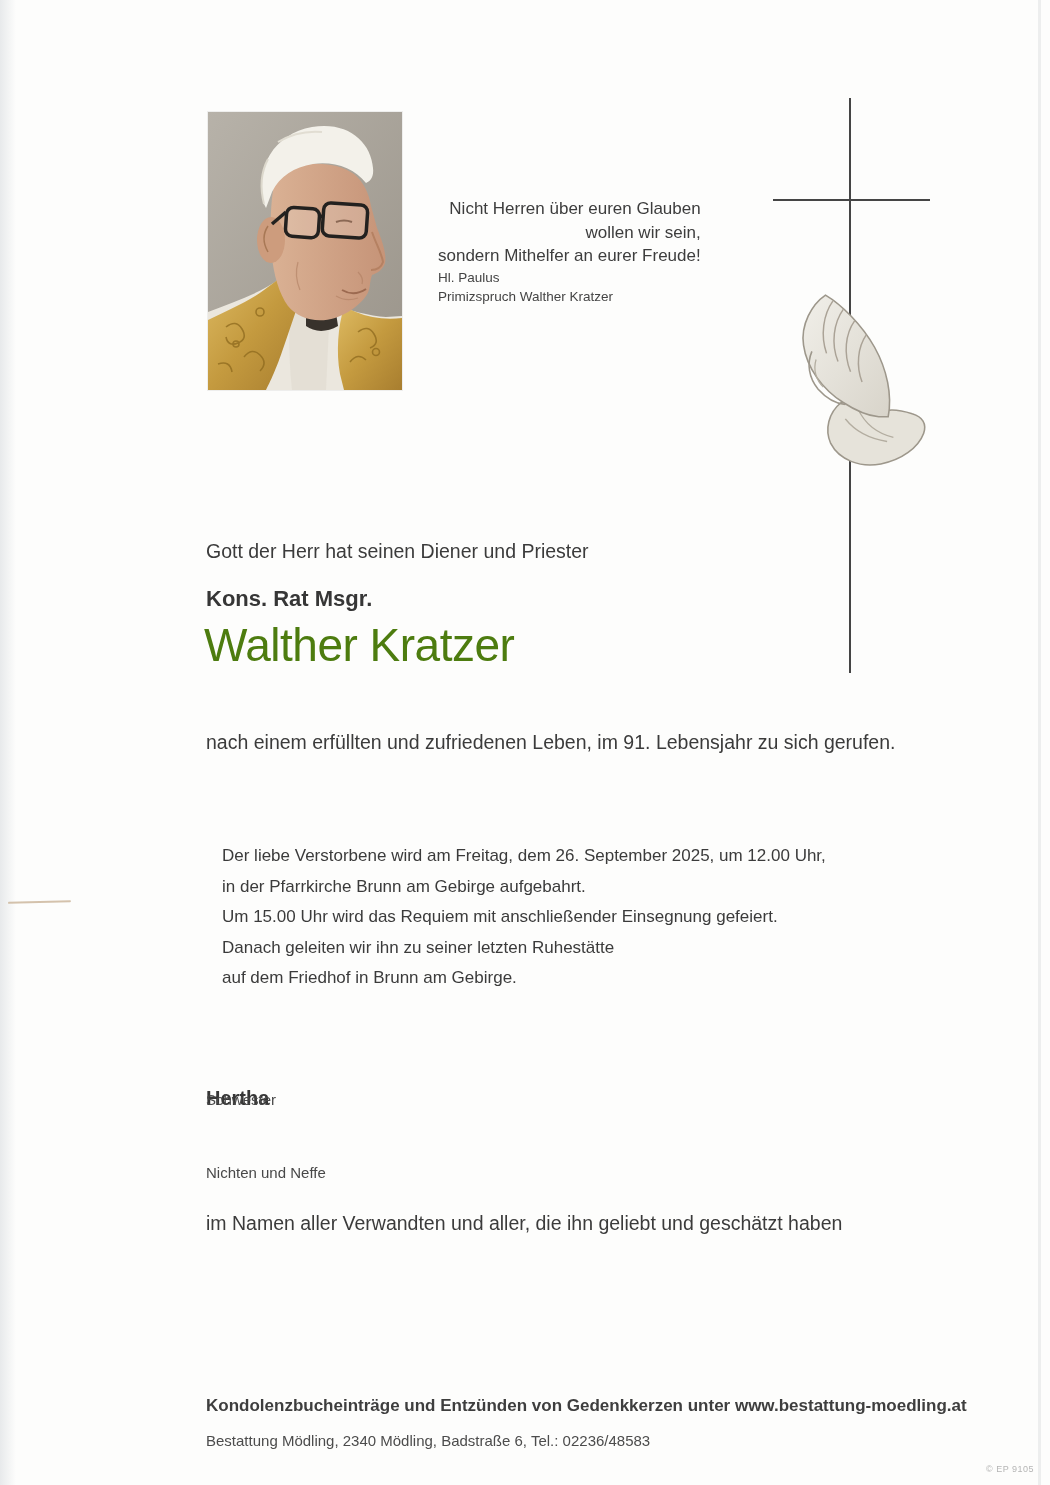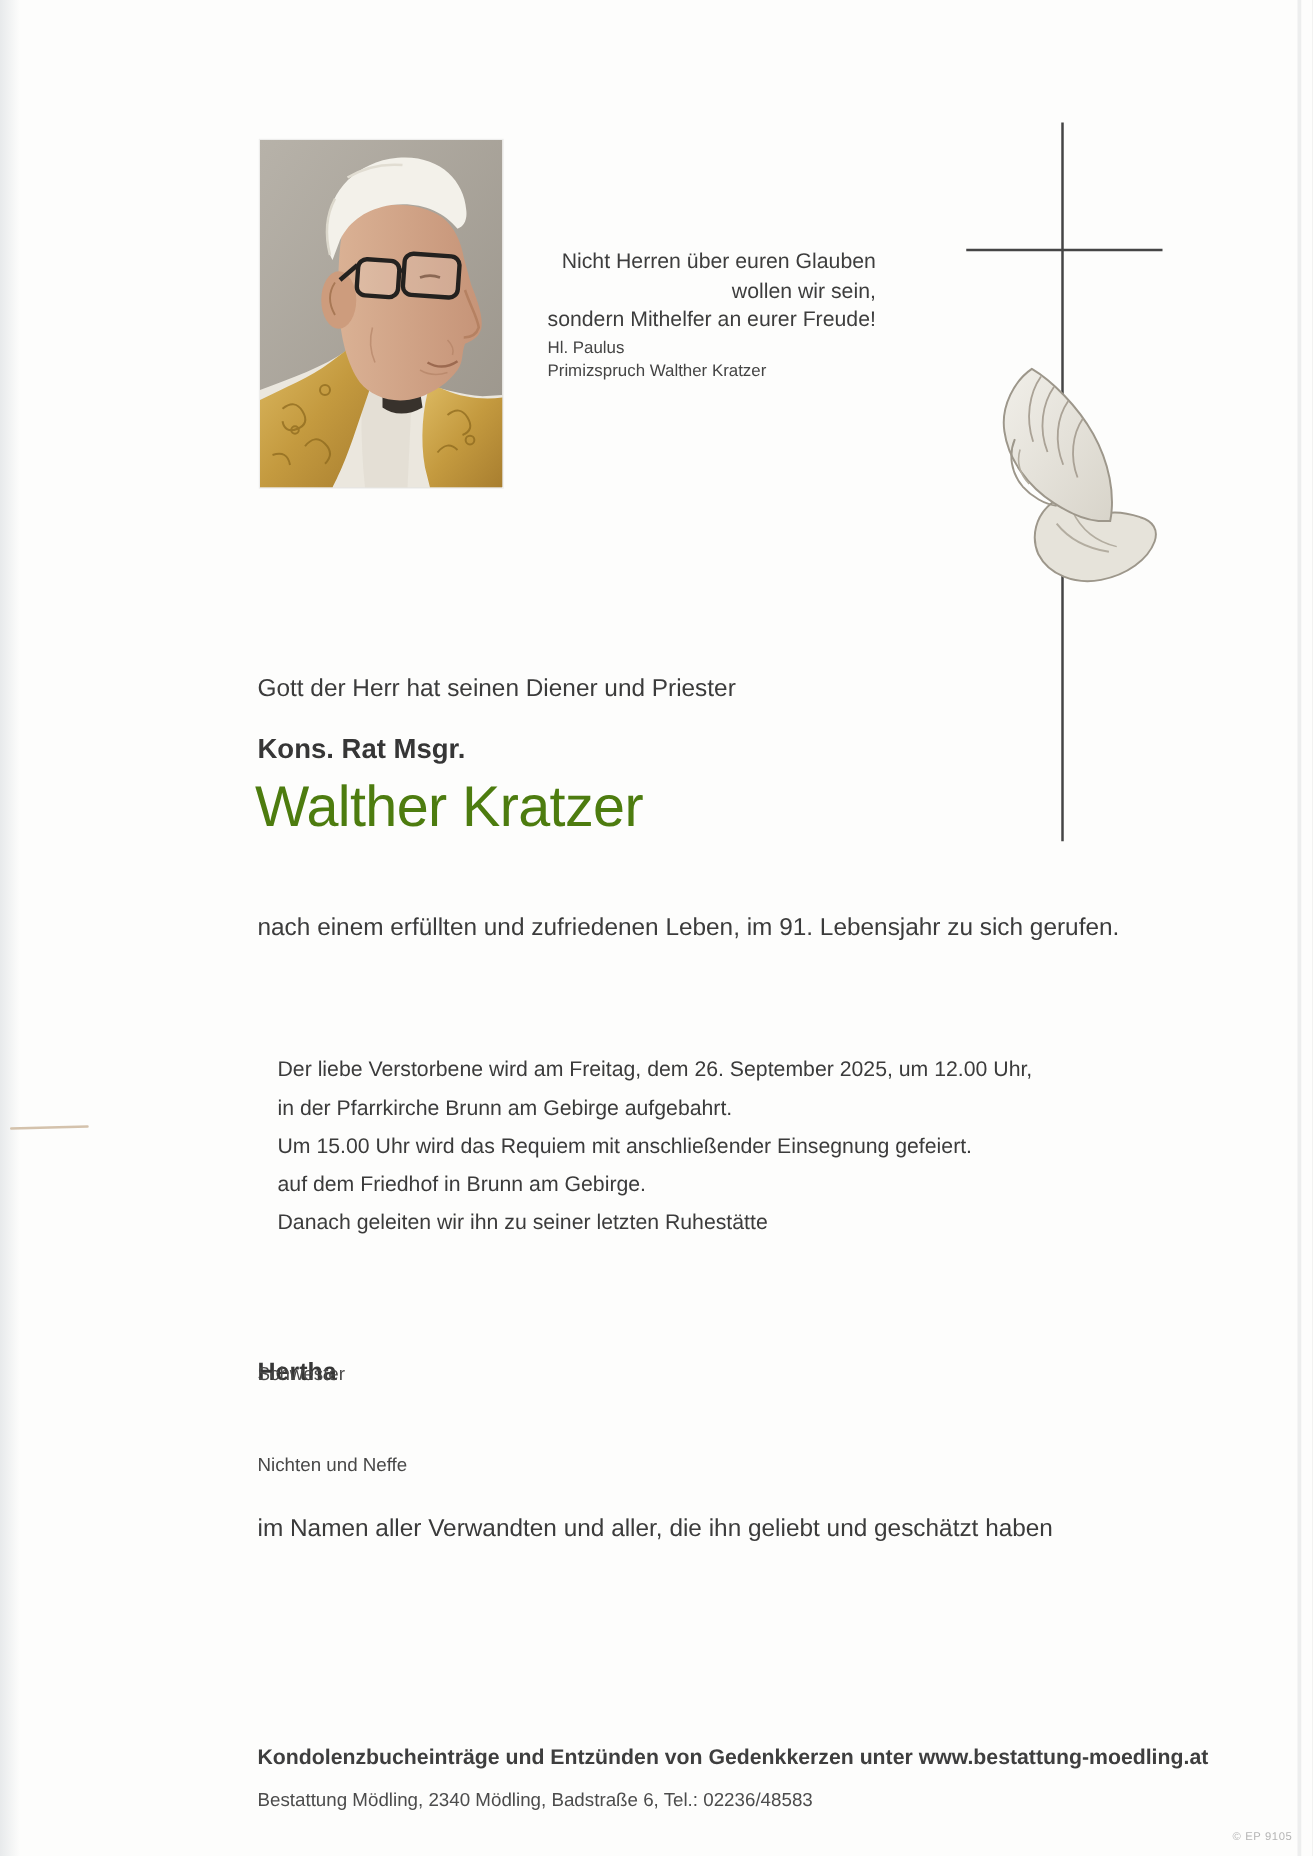--- a/index.html
+++ b/index.html
@@ -161,22 +161,22 @@
   <div class="deceased-name">Walther Kratzer</div>
 
   <div class="death-info">
     <div>nach einem erfüllten und zufriedenen Leben, im 91. Lebensjahr zu sich gerufen.</div>
   </div>
 
   <div class="funeral-info">
     <div>Der liebe Verstorbene wird am Freitag, dem 26. September 2025, um 12.00 Uhr,</div>
     <div>in der Pfarrkirche Brunn am Gebirge aufgebahrt.</div>
     <div>Um 15.00 Uhr wird das Requiem mit anschließender Einsegnung gefeiert.</div>
+    <div>Danach geleiten wir ihn zu seiner letzten Ruhestätte</div>
     <div>auf dem Friedhof in Brunn am Gebirge.</div>
-    <div>Danach geleiten wir ihn zu seiner letzten Ruhestätte</div>
   </div>
 
   <div class="mourner-name m1n">Hertha</div>
   <div class="mourner-rel m1r">Schwester</div>
   <div class="mourner-rel m2r">Nichten und Neffe</div>
 
   <div class="closing">im Namen aller Verwandten und aller, die ihn geliebt und geschätzt haben</div>
 
   <div class="condolence">Kondolenzbucheinträge und Entzünden von Gedenkkerzen unter www.bestattung-moedling.at</div>
   <div class="funeral-home">Bestattung Mödling, 2340 Mödling, Badstraße 6, Tel.: 02236/48583</div>

